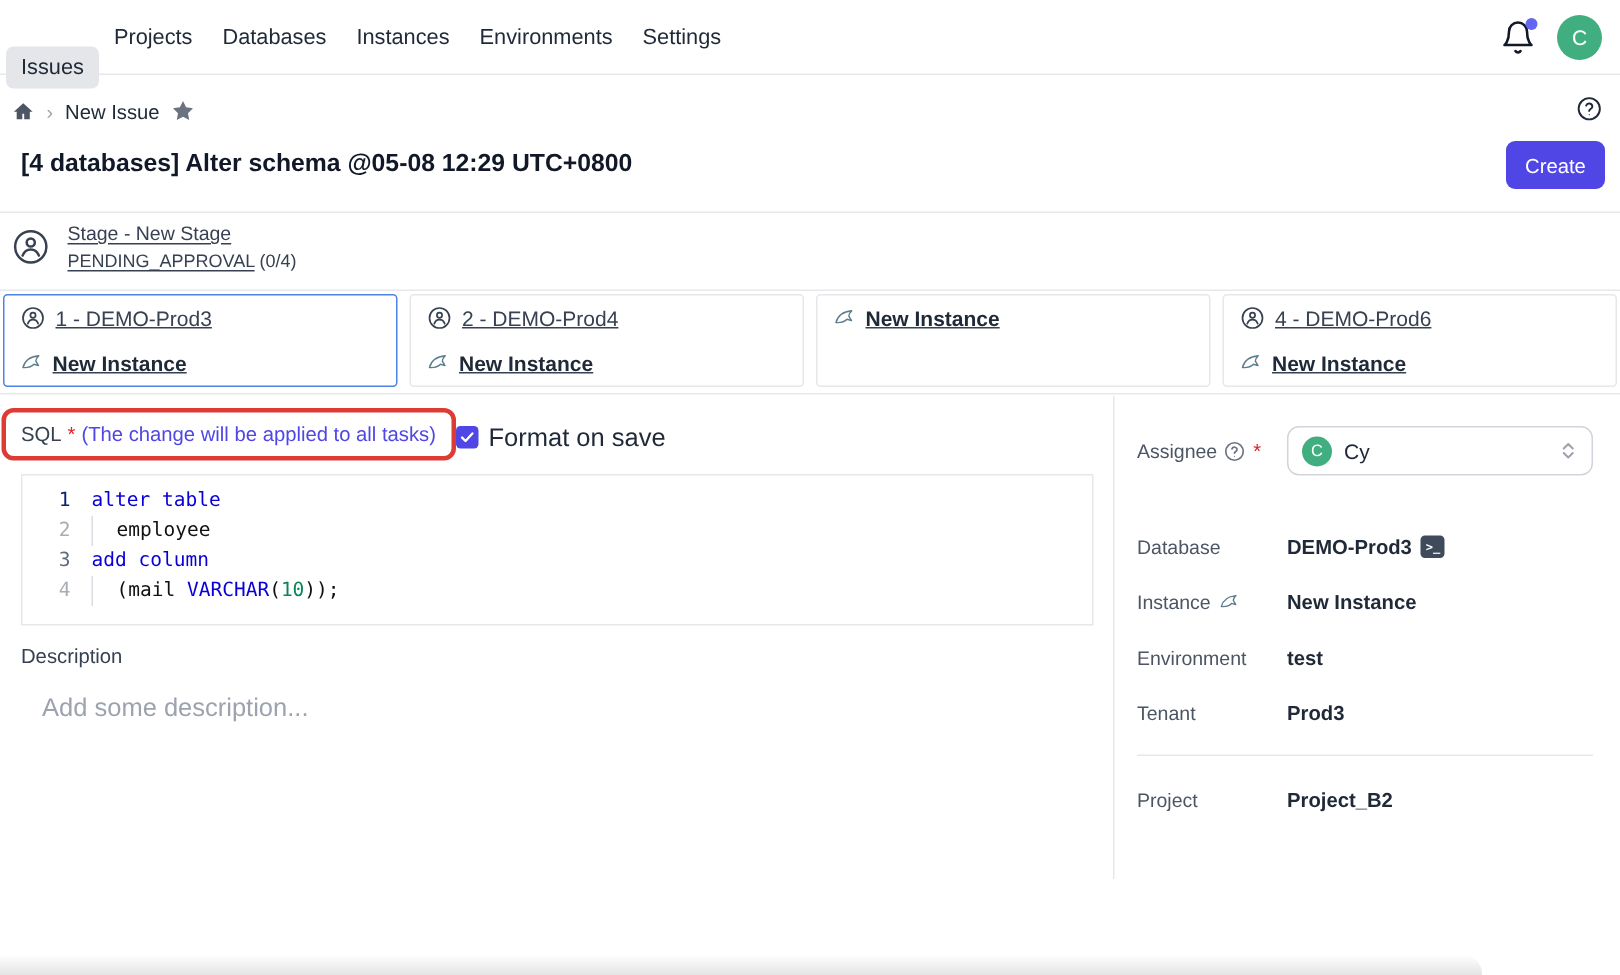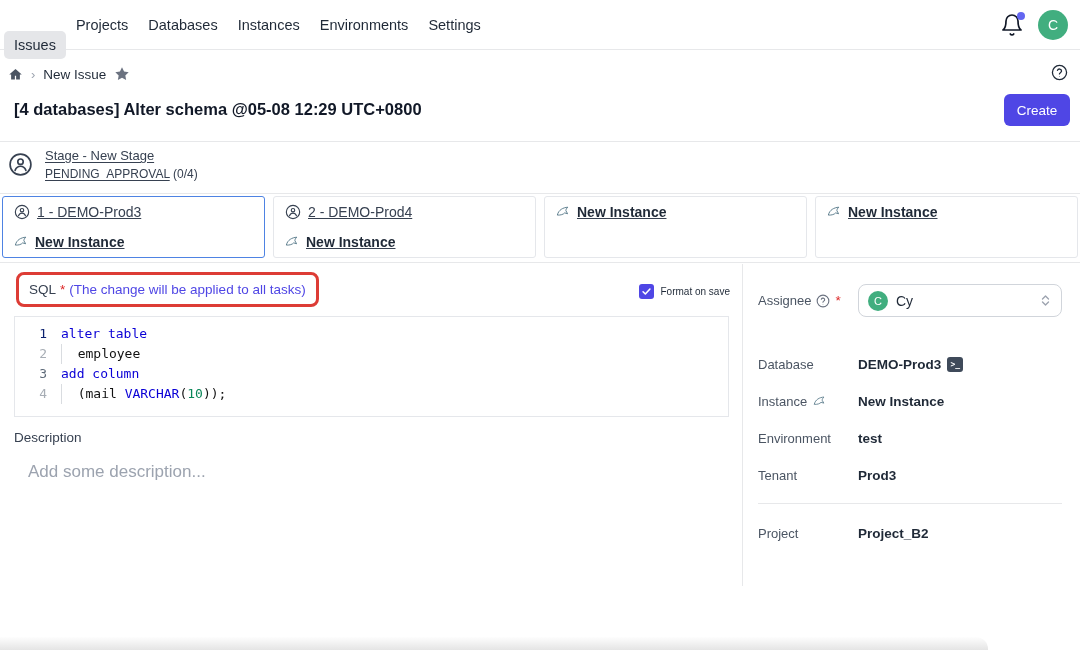--- a/index.html
+++ b/index.html
@@ -43,29 +43,29 @@
   
   .cards { position:absolute; top:196px; left:2px; width:1076px; height:62px; display:flex; gap:8px; }
   .card { flex:1; border:1px solid #e5e7eb; border-radius:3px; background:#fff; padding:7px 11px;
     display:flex; flex-direction:column; justify-content:space-between; cursor:pointer; }
   .card.selected { border:1.5px solid #4e83e3; }
   .card-row { display:flex; align-items:center; gap:7px;text-decoration:underline; }
   .card-title { font-size:14px; color:#374151; }
   .card-instance { font-size:14px; font-weight:600; color:#1f2937; }
 
   
-  .sql-row { position:absolute; top:272px; left:16px; width:714px; display:flex; align-items:center; justify-content:space-between; }
+  .sql-row { position:absolute; top:272px; left:1px; width:714px; display:flex; align-items:center; }
   .sql-annotation { border:3px solid #dd3c35; border-radius:8px; padding:7px 10px; display:flex; align-items:center; gap:4px; }
   .sql-label { font-size:13.5px; color:#374151; }
   .req { color:#dc2626; font-size:13.5px; }
   .sql-note { font-size:13.5px; color:#4f46e5; }
   .fmt { display:flex; align-items:center; gap:7px; margin-top:4px; }
   .checkbox { width:15px; height:15px; background:#4f46e5; border-radius:3px;
     display:flex; align-items:center; justify-content:center; cursor:pointer; }
-  .fmt-label { font-size:10px; color:#1f2937; }
+  .fmt-label { font-size:17px; color:#1f2937; }
 
   .editor { position:absolute; top:316px; left:14px; width:715px; height:101px;
     border:1px solid #e5e7eb; background:#fff; padding-top:7px;
     font-family:"DejaVu Sans Mono", monospace; font-size:13px; }
   .code-line { display:flex; height:20px; line-height:20px; white-space:pre; }
   .ln { width:46px; text-align:right; padding-right:14px; }
   .ln-dark { color:#0b216f; } .ln-mid { color:#5f6b7a; } .ln-light { color:#a7adb5; }
   .code { color:#111111; }
   .kw { color:#0a00d6; }
   .num { color:#098658; }
@@ -208,20 +208,28 @@
     <div class="card">
       <div class="card-row">
         <svg width="14" height="14" viewBox="0 0 16 16" fill="none" stroke="#5c7d8c" stroke-width="1.1" stroke-linejoin="round">
           <path d="M1.5 11.5C3 5.5 8 3 13.5 2.5c-1.5 1.5-2.2 2.5-2.2 4l2 3.5-3.4-1c-1.6 1.8-4.4 2.7-8.4 2.5z"></path>
         </svg>
         <span class="card-instance">New Instance</span>
       </div>
     </div>
     <div class="card">
       <div class="card-row">
+        <svg width="16" height="16" viewBox="0 0 24 24" fill="none" stroke="#374151" stroke-width="1.7">
+          <circle cx="12" cy="12" r="10"></circle>
+            <circle cx="12" cy="9.3" r="2.6"></circle>
+          <path d="M6.8 17.6c1-2.6 2.9-3.9 5.2-3.9s4.2 1.3 5.2 3.9" stroke-linecap="round"></path>
+        </svg>
+        <span class="card-title">4 - DEMO-Prod6</span>
+      </div>
+      <div class="card-row">
         <svg width="14" height="14" viewBox="0 0 16 16" fill="none" stroke="#5c7d8c" stroke-width="1.1" stroke-linejoin="round">
           <path d="M1.5 11.5C3 5.5 8 3 13.5 2.5c-1.5 1.5-2.2 2.5-2.2 4l2 3.5-3.4-1c-1.6 1.8-4.4 2.7-8.4 2.5z"></path>
         </svg>
         <span class="card-instance">New Instance</span>
       </div>
     </div>
   </div>
 
   <div class="hr" style="top:262px;"></div>
 

